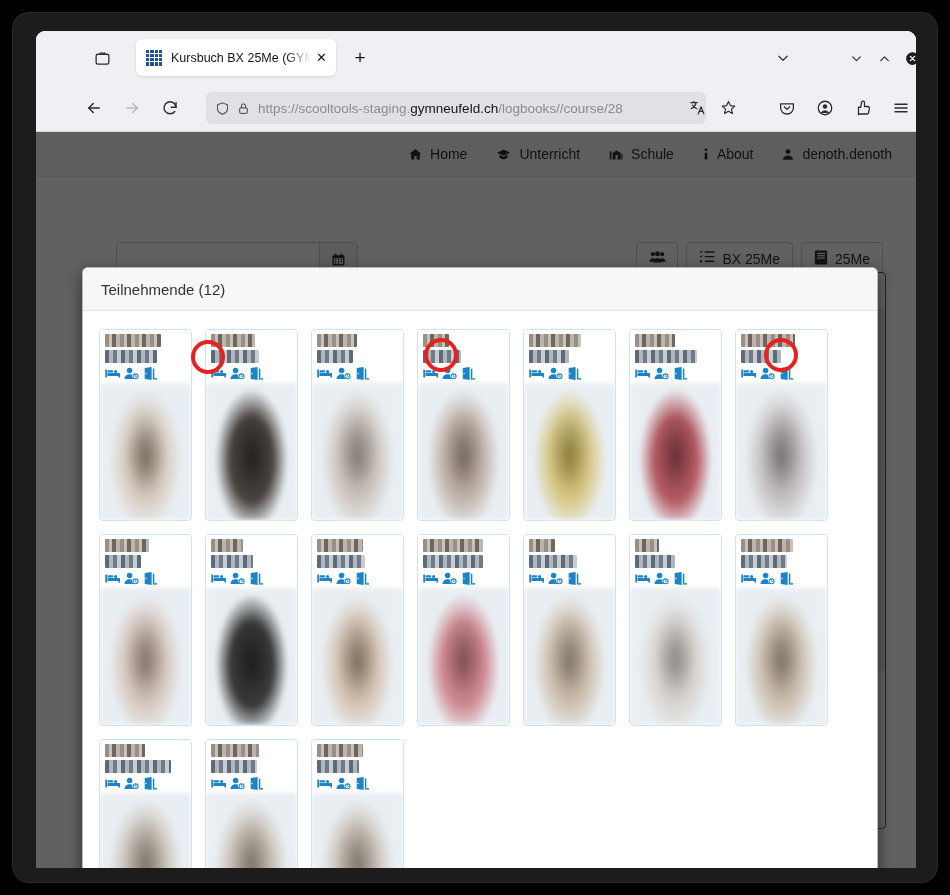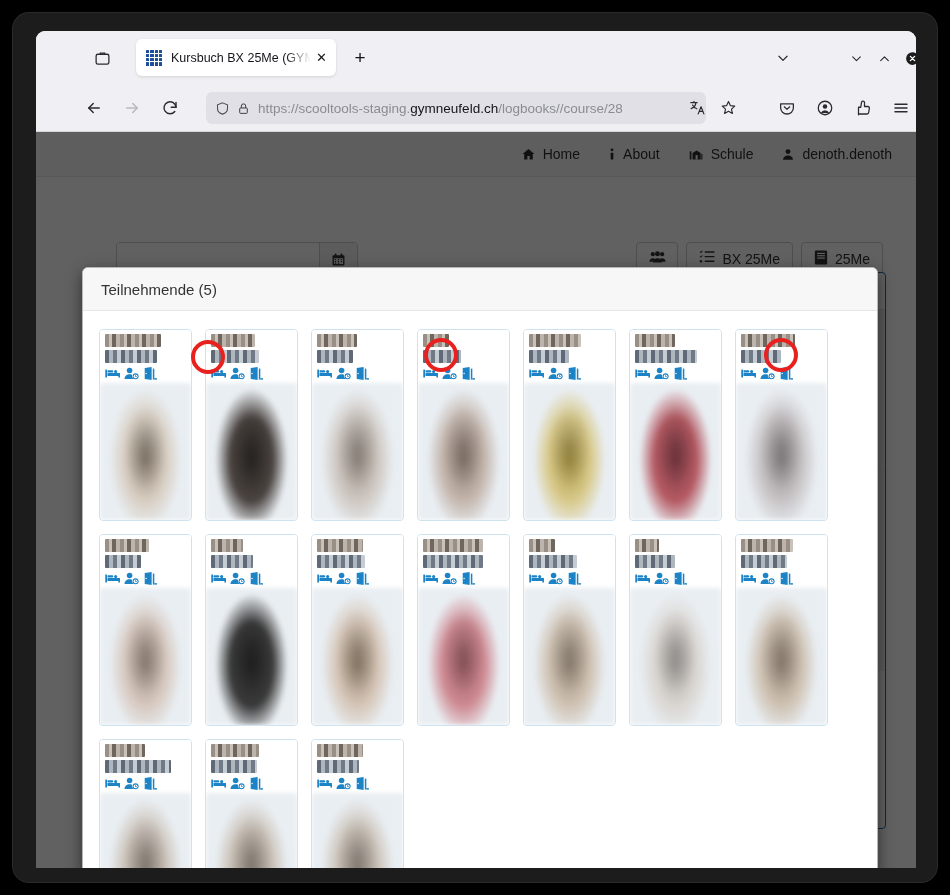--- a/index.html
+++ b/index.html
@@ -296,37 +296,46 @@
             <li>
               <span>
                 <svg width="15" height="15" viewBox="0 0 24 24" fill="#2f2f2f">
                     <path d="M12 3 2.5 11h2.6v9h5.1v-5.6h3.6V20h5.1v-9h2.6z"></path>
                   </svg>
               </span>
               <span>Home</span>
             </li>
             <li>
               <span>
-                <svg width="8" height="15" viewBox="0 0 10 24" fill="#2f2f2f">
-                    <circle cx="5" cy="4.5" r="2.3"></circle>
-                    <rect x="2.9" y="9" width="4.2" height="11" rx="1"></rect>
+                <svg width="17" height="15" viewBox="0 0 24 24" fill="#2f2f2f">
+                    <path d="M12 4 1.5 9 12 14l10.5-5z"></path>
+                    <path d="M5.5 12.2V16c0 1.9 2.9 3.4 6.5 3.4s6.5-1.5 6.5-3.4v-3.8L12 15.6z"></path>
                   </svg>
               </span>
-              <span>About</span>
+              <span>Unterricht</span>
             </li>
             <li>
               <span>
                 <svg width="16" height="15" viewBox="0 0 24 24" fill="#2f2f2f">
                     <rect x="2" y="7" width="2.6" height="13"></rect>
                     <path d="M6.5 9.5 13 5.5l6.5 4V20h-13z"></path>
                     <rect x="20.5" y="11" width="1.8" height="9"></rect>
                     <rect x="11.3" y="13" width="3.4" height="7" fill="#f8f8f8"></rect>
                   </svg>
               </span>
               <span>Schule</span>
+            </li>
+            <li>
+              <span>
+                <svg width="8" height="15" viewBox="0 0 10 24" fill="#2f2f2f">
+                    <circle cx="5" cy="4.5" r="2.3"></circle>
+                    <rect x="2.9" y="9" width="4.2" height="11" rx="1"></rect>
+                  </svg>
+              </span>
+              <span>About</span>
             </li>
             <li>
               <span>
                 <svg width="14" height="15" viewBox="0 0 24 24" fill="#2f2f2f">
                     <circle cx="12" cy="7" r="4.2"></circle>
                     <path d="M3.5 21c0-4.3 3.8-7.2 8.5-7.2s8.5 2.9 8.5 7.2z"></path>
                   </svg>
               </span>
               <span>denoth.denoth</span>
             </li>
@@ -434,21 +443,21 @@
               <svg width="17" height="13" viewBox="0 0 24 18" fill="none" stroke="#1b4f72" stroke-width="1.6" stroke-linejoin="round">
                 <path d="M1.5 16V2.5h6.6l2 2.6h12.4V16z"></path>
               </svg>
             </div>
         </div>
 
         <div class="backdrop"></div>
 
         <div class="modal">
           <div class="modal-head">
-            <div class="modal-title">Teilnehmende (5)</div>
+            <div class="modal-title">Teilnehmende (12)</div>
           </div>
           <div class="modal-body">
             <div class="grid" id="cardgrid">
                 <div class="card">
                   <div class="card-head">
                     <div class="nm nm1" style="width: 56px;"></div>
                     <div class="nm nm2" style="width: 52px;"></div>
                     <div class="icons">
                       <span>
                         <svg width="15" height="13" viewBox="0 0 22 18" fill="#1c84c6">

